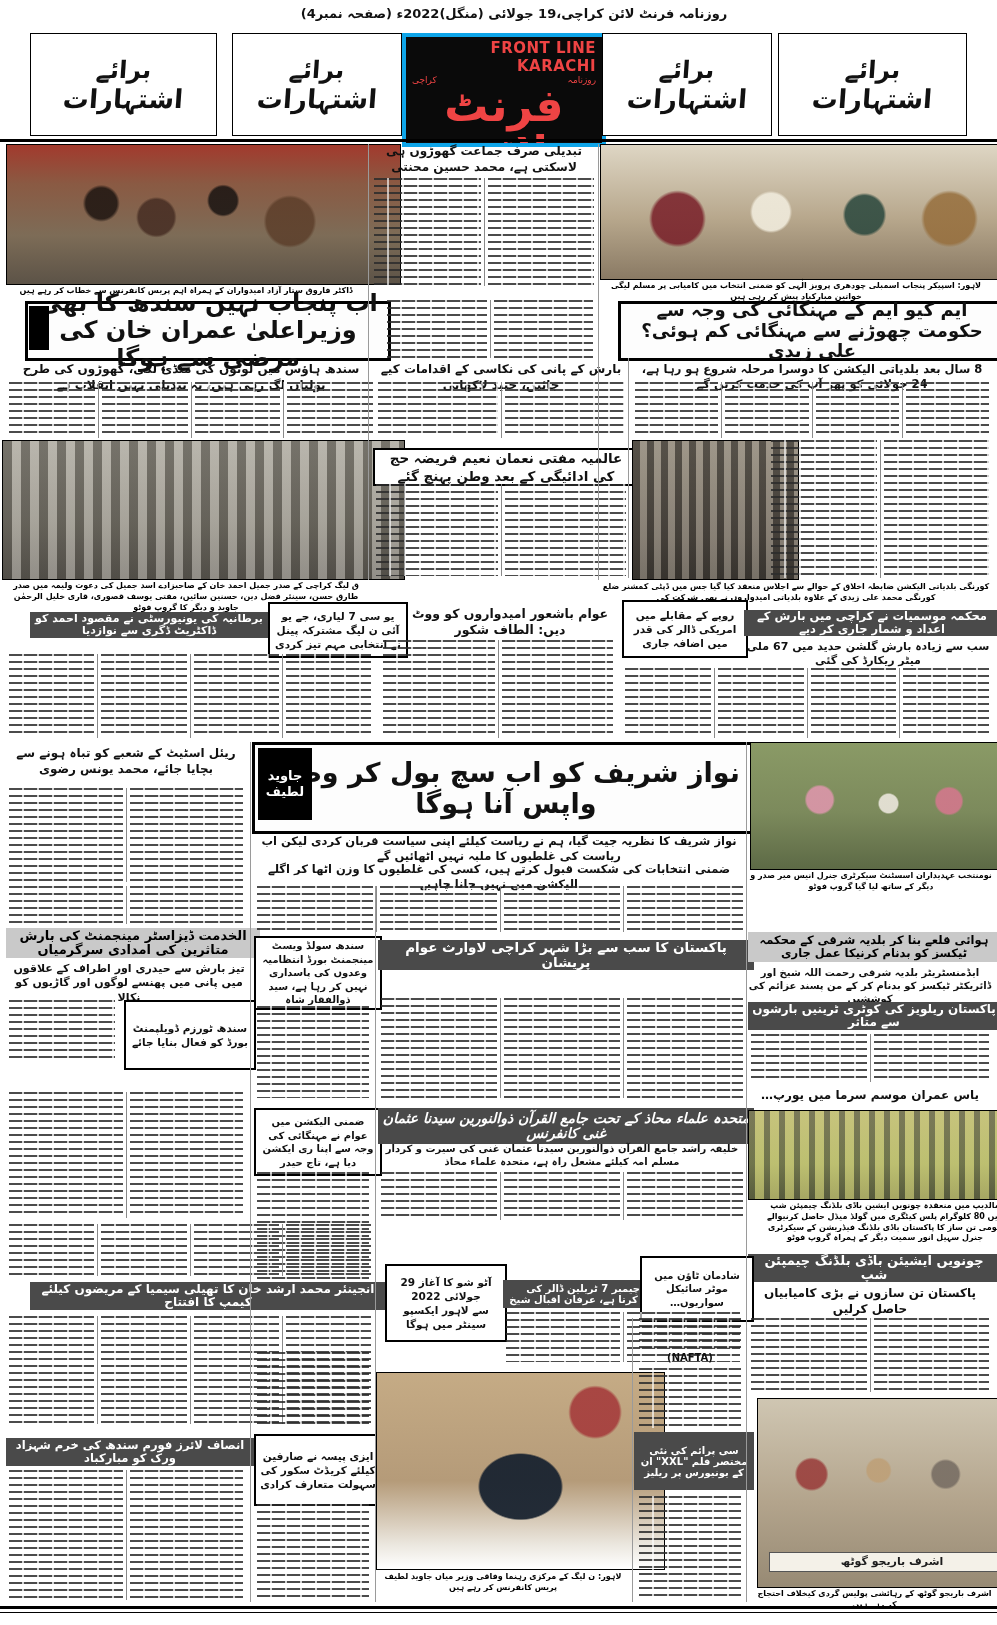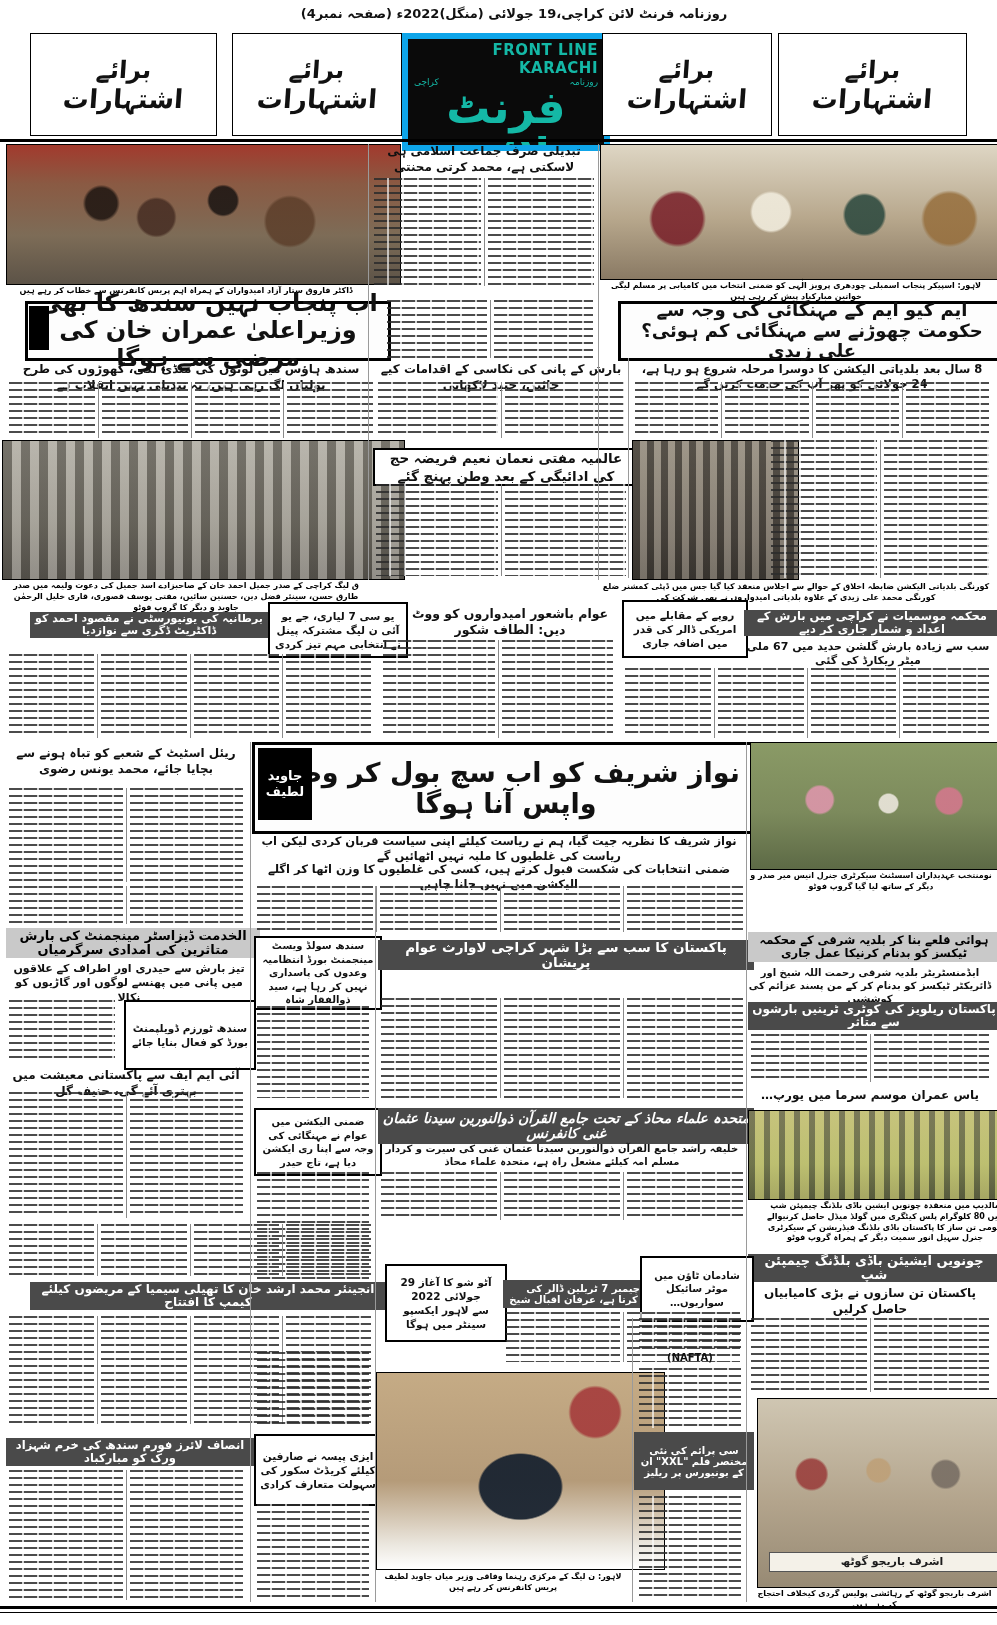--- a/index.html
+++ b/index.html
@@ -27,21 +27,21 @@
     repeating-linear-gradient(90deg, transparent 0 13px, rgba(255,255,255,.75) 13px 15px),
     repeating-linear-gradient(180deg, #2c2c2c 0 2px, transparent 2px 7px);}
   
   .hrule{background:#000;}
   .vrule{background:#9a9a9a;width:1px;}
   
   .adbox{border:1.5px solid #000;display:flex;flex-direction:column;align-items:center;
          justify-content:center;background:#fff;}
   .adbox .l1{font-size:24px;font-weight:900;transform:skewX(-4deg);}
   .adbox .l2{font-size:26px;font-weight:900;transform:skewX(-4deg);}
-  .logo-box{background:#0a0a0a;color:#14b8a6;border:6px solid #0ea5e9;overflow:hidden;}
+  .logo-box{background:#0a0a0a;color:#ef4444;border:4px solid #0ea5e9;overflow:hidden;}
   .logo-latin{font-size:15px;font-weight:bold;letter-spacing:.5px;padding:2px 6px 0 0;
               font-family:"DejaVu Sans",sans-serif;}
   .logo-urdu{font-size:44px;font-weight:900;text-align:center;line-height:1.05;margin-top:-2px;}
   .logo-row{display:flex;justify-content:space-between;padding:0 6px;font-size:9px;}
   
   .photo{border:1px solid #000;padding-left:33px;}
   .p-rally{background:
     radial-gradient(circle at 24% 42%, rgba(35,25,20,.9) 0 5%, transparent 6%),
     radial-gradient(circle at 38% 52%, rgba(70,45,35,.85) 0 7%, transparent 8%),
     radial-gradient(circle at 55% 40%, rgba(25,20,18,.85) 0 6%, transparent 7%),
@@ -115,21 +115,21 @@
   <div class="abs adbox" style="left:778px;top:33px;width:187px;height:101px;">
     <div class="l1">برائے</div>
     <div class="l2">اشتہارات</div>
   </div>
 
   <div class="abs hrule" style="left:0;top:139px;width:997px;height:3px;"></div>
 
   <div class="abs photo p-rally" style="left:6px;top:144px;width:360px;height:139px;"></div>
   <div class="abs caption" style="left:6px;top:286px;width:360px;">ڈاکٹر فاروق ستار آزاد امیدواران کے ہمراہ اہم پریس کانفرنس سے خطاب کر رہے ہیں</div>
 
-  <div class="abs headline-plain" style="left:371px;top:144px;width:226px;font-size:12px;">تبدیلی صرف جماعت اسلامی ہی لاسکتی ہے، محمد کرتی محنتی</div>
+  <div class="abs headline-plain" style="left:371px;top:144px;width:226px;font-size:12px;">تبدیلی صرف جماعت گھوڑوں ہی لاسکتی ہے، محمد حسین محنتی</div>
   <div class="abs cols" style="left:371px;top:178px;width:226px;height:108px;">
     <div class="col">
         <div class="sim"></div>
       </div>
     <div class="col">
         <div class="sim"></div>
       </div>
   </div>
 
   <div class="abs photo p-pervaiz" style="left:600px;top:144px;width:392px;height:134px;"></div>
@@ -308,21 +308,20 @@
   </div>
   <div class="abs subhead" style="left:6px;top:962px;width:246px;font-size:11px;">تیز بارش سے حیدری اور اطراف کے علاقوں میں پانی میں پھنسے لوگوں اور گاڑیوں کو نکالا</div>
   <div class="abs cols" style="left:6px;top:1000px;width:112px;height:62px;">
     <div class="col">
         <div class="sim"></div>
       </div>
   </div>
   <div class="abs boxed" style="left:124px;top:1000px;width:122px;height:62px;font-size:10.5px;">
     <span>سندھ ٹورزم ڈویلپمنٹ بورڈ کو فعال بنایا جائے</span>
   </div>
-  <div class="abs headline-plain" style="left:6px;top:1068px;width:240px;font-size:12px;">آئی ایم ایف سے پاکستانی معیشت میں بہتری آئے گی، حنیف گل</div>
   <div class="abs cols" style="left:6px;top:1092px;width:240px;height:126px;">
     <div class="col">
         <div class="sim"></div>
       </div>
     <div class="col">
         <div class="sim"></div>
       </div>
   </div>
 
   <div class="abs cols" style="left:254px;top:886px;width:492px;height:46px;">

